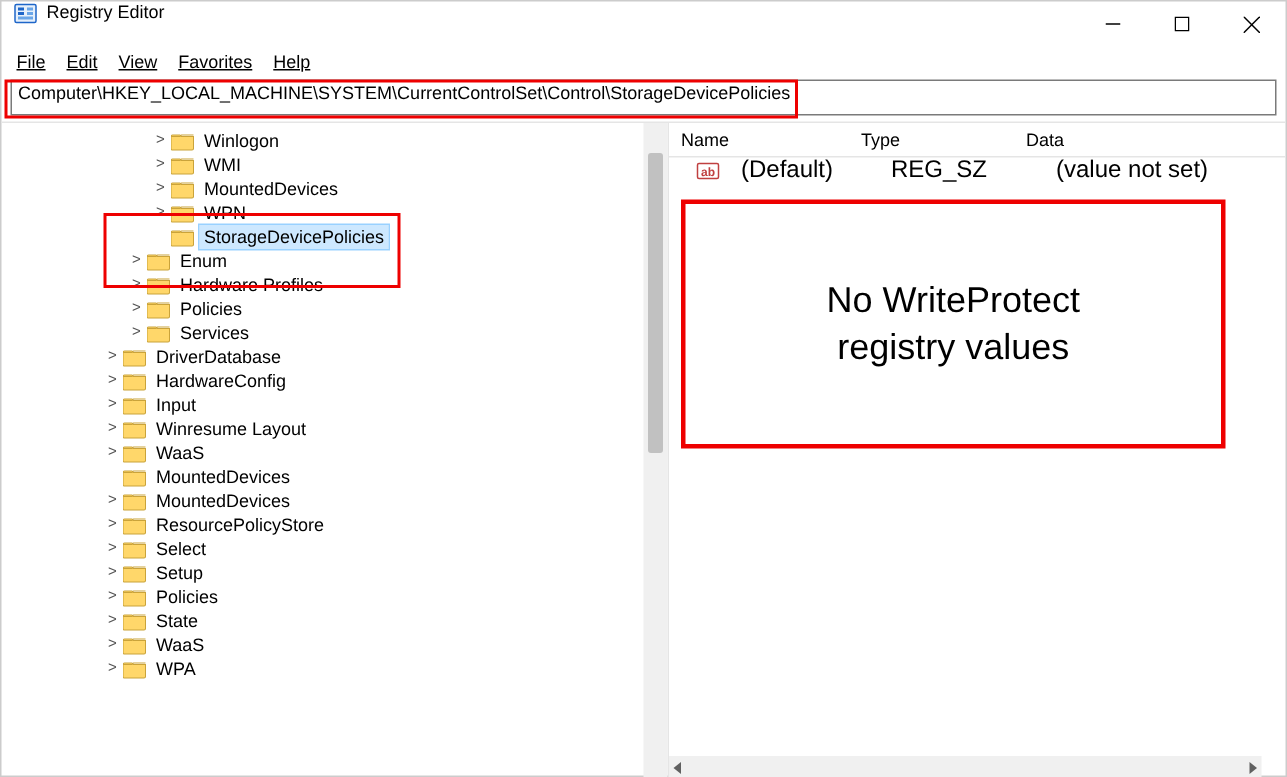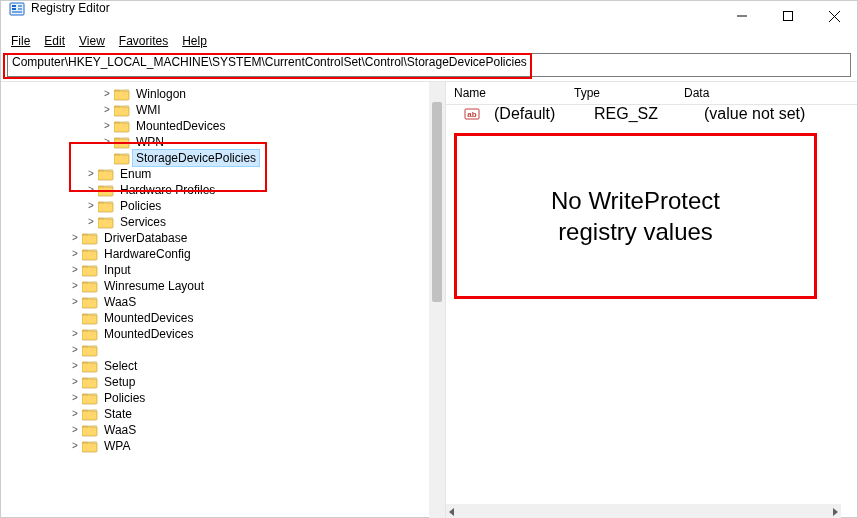--- a/index.html
+++ b/index.html
@@ -270,20 +270,21 @@
         </div>
         <div class="node">
           <span class="ind" style="width:64px"></span>
           <span class="chev">&gt;</span>
           <span class="folder">
             <svg width="16" height="14" viewBox="0 0 16 14">
               <path d="M1 3h5l1 1h8v8a1 1 0 0 1-1 1H1a1 1 0 0 1-1-1V4a1 1 0 0 1 1-1z" fill="#ffd76a" stroke="#caa33a" stroke-width="0.7"></path>
               <path d="M0 4h6l1-1h8" fill="none" stroke="#caa33a" stroke-width="0.7"></path>
             </svg>
           </span>
+          <span class="lbl">ResourcePolicyStore</span>
         </div>
         <div class="node">
           <span class="ind" style="width:64px"></span>
           <span class="chev">&gt;</span>
           <span class="folder">
             <svg width="16" height="14" viewBox="0 0 16 14">
               <path d="M1 3h5l1 1h8v8a1 1 0 0 1-1 1H1a1 1 0 0 1-1-1V4a1 1 0 0 1 1-1z" fill="#ffd76a" stroke="#caa33a" stroke-width="0.7"></path>
               <path d="M0 4h6l1-1h8" fill="none" stroke="#caa33a" stroke-width="0.7"></path>
             </svg>
           </span>

